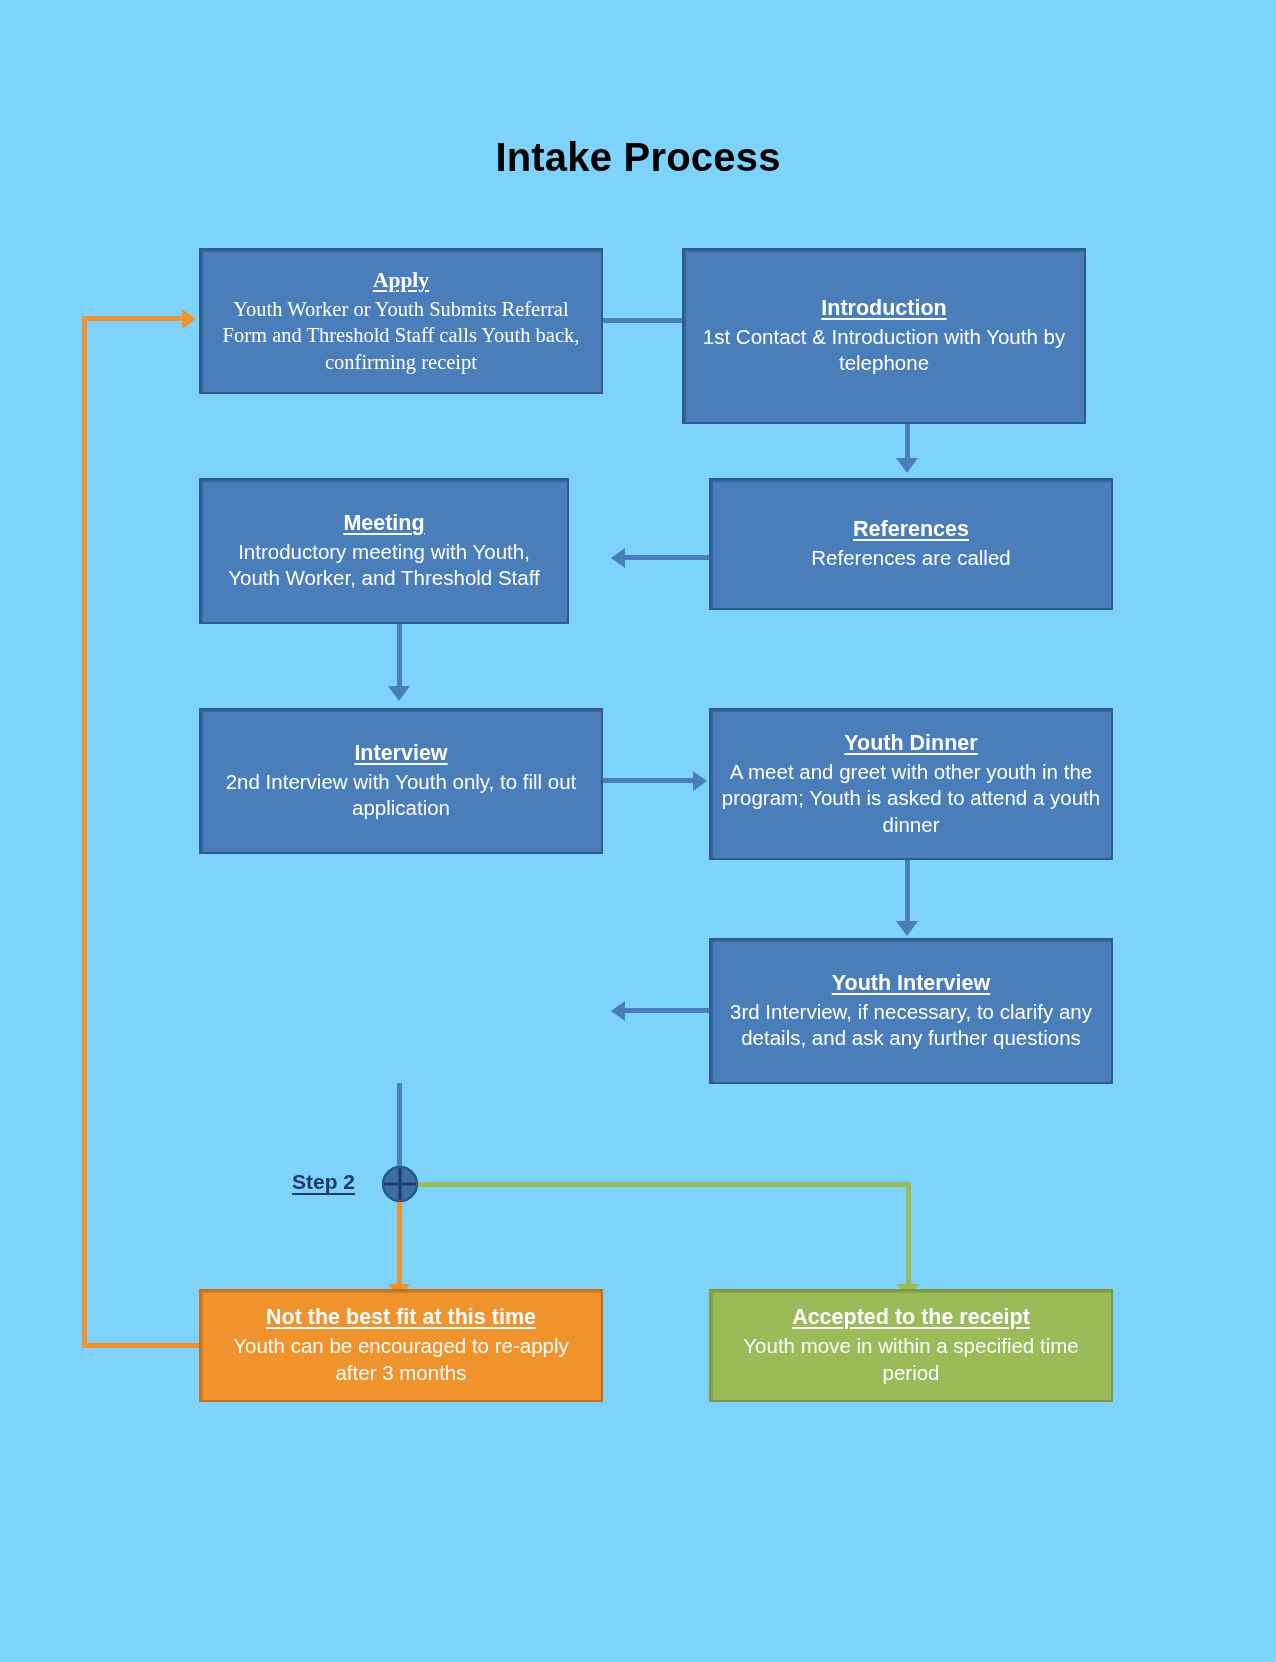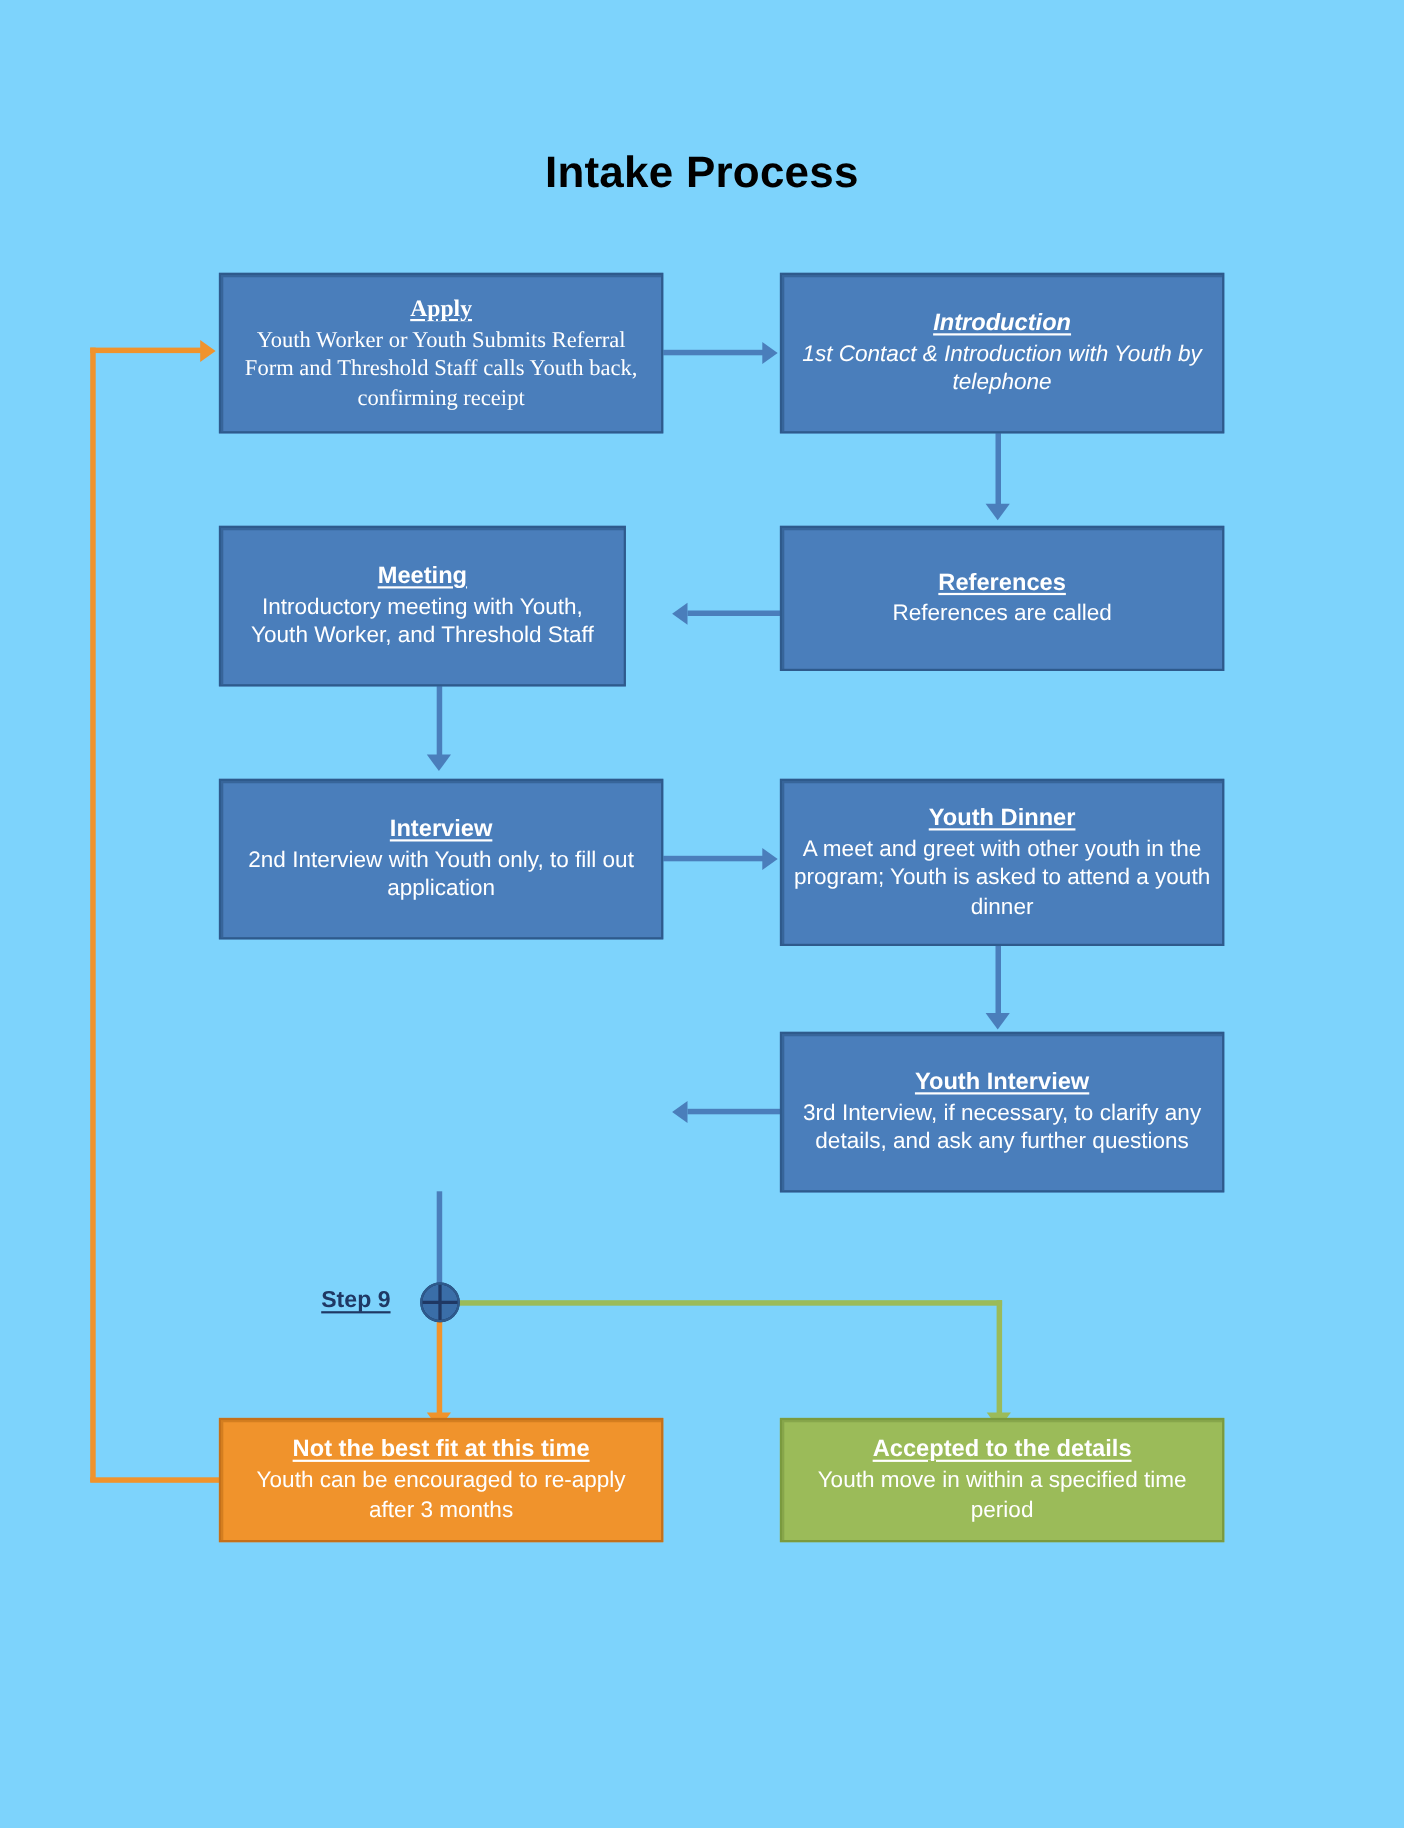--- a/index.html
+++ b/index.html
@@ -169,21 +169,21 @@
   <div class="seg orange" style="left:82px; top:1343px; width:118px; height:5px;"></div>
   <div class="seg orange" style="left:82px; top:316px; width:5px; height:1031px;"></div>
   <div class="seg orange" style="left:82px; top:316px; width:102px; height:5px;"></div>
   <div class="arrow right orange" style="left:182px; top:309px;"></div>
 
   <div class="node blue" style="left:199px; top:248px; width:404px; height:146px;font-family:Liberation Serif, serif;">
     <div class="ttl">Apply</div>
     <div class="body">Youth Worker or Youth Submits Referral Form and Threshold Staff calls Youth back, confirming receipt</div>
   </div>
 
-  <div class="node blue" style="left:709px; top:248px; width:404px; height:146px;font-style:italic;">
+  <div class="node blue" style="left:682px; top:248px; width:404px; height:176px;">
     <div class="ttl">Introduction</div>
     <div class="body">1st Contact &amp; Introduction with Youth by telephone</div>
   </div>
 
   <div class="node blue" style="left:199px; top:478px; width:370px; height:146px;">
     <div class="ttl">Meeting</div>
     <div class="body">Introductory meeting with Youth, Youth Worker, and Threshold Staff</div>
   </div>
 
   <div class="node blue" style="left:709px; top:478px; width:404px; height:132px;">
@@ -206,25 +206,25 @@
     <div class="ttl">Youth Interview</div>
     <div class="body">3rd Interview, if necessary, to clarify any details, and ask any further questions</div>
   </div>
 
   <div class="node orange" style="left:199px; top:1289px; width:404px; height:113px;">
     <div class="ttl">Not the best fit at this time</div>
     <div class="body">Youth can be encouraged to re-apply after 3 months</div>
   </div>
 
   <div class="node green" style="left:709px; top:1289px; width:404px; height:113px;">
-    <div class="ttl">Accepted to the details</div>
+    <div class="ttl">Accepted to the receipt</div>
     <div class="body">Youth move in within a specified time period</div>
   </div>
 
-  <div id="step9-label" style="left:292px; top:1170px;">Step 9</div>
+  <div id="step9-label" style="left:292px; top:1170px;">Step 2</div>
 
   <div id="junction" style="left:381px; top:1165px;">
     <svg width="38" height="38" viewBox="0 0 38 38" xmlns="http://www.w3.org/2000/svg">
       <circle cx="19" cy="19" r="17" fill="#3a6ea8" stroke="#1f3864" stroke-width="2"></circle>
       <line x1="19" y1="2" x2="19" y2="36" stroke="#1f3864" stroke-width="3"></line>
       <line x1="2" y1="19" x2="36" y2="19" stroke="#1f3864" stroke-width="3"></line>
       <circle cx="19" cy="19" r="17" fill="none" stroke="#2e5a8c" stroke-width="2"></circle>
     </svg>
   </div>
 

